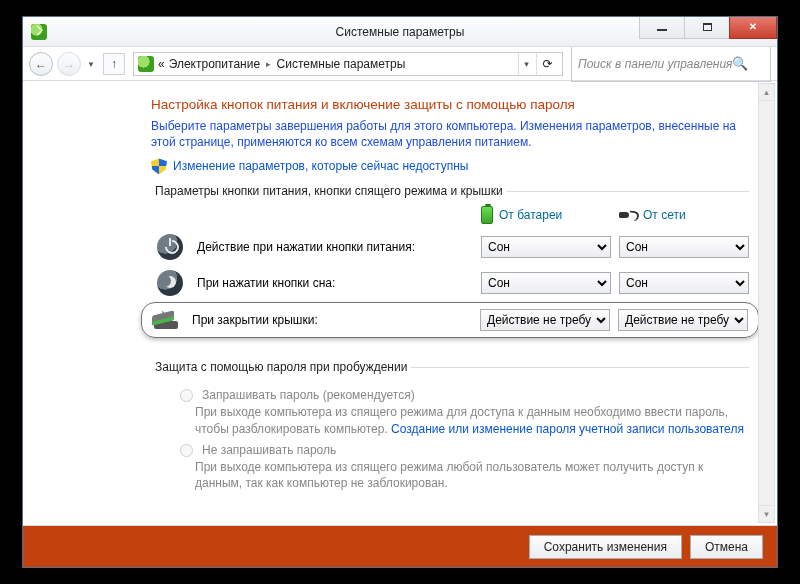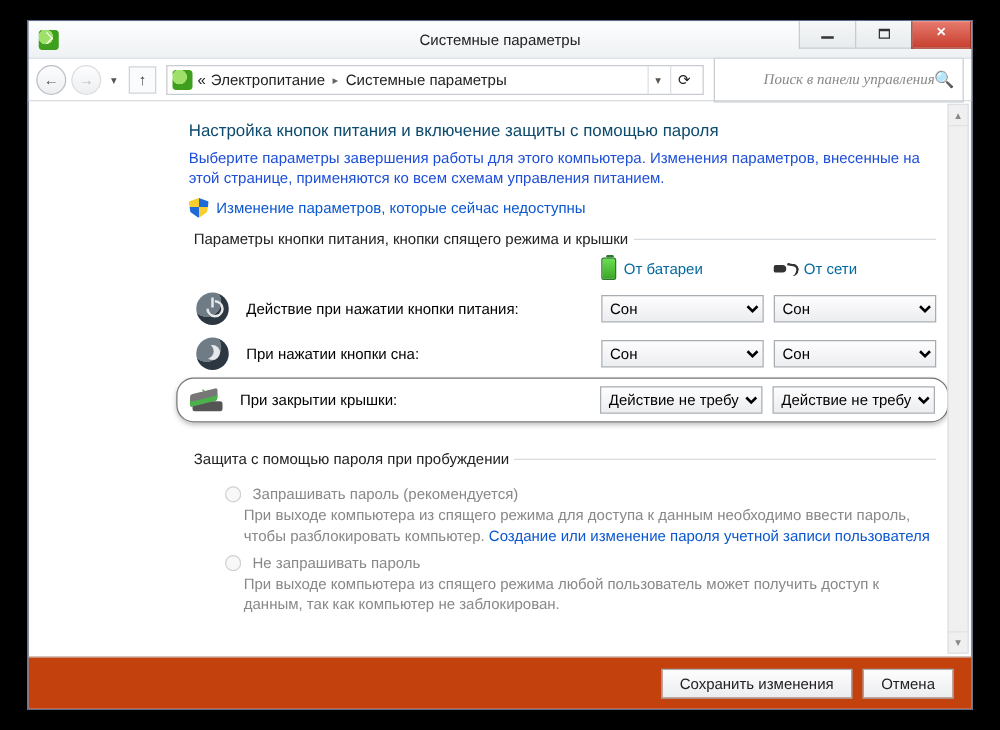--- a/index.html
+++ b/index.html
@@ -93,37 +93,37 @@
     background:radial-gradient(circle at 35% 35%, #9fe06a 0 40%, #3e9e1e 41% 100%);
     border-radius:3px;
   }
   .addr .crumb{white-space:nowrap}
   .addr .sep{font-size:9px;color:#666;margin:0 2px}
   .addr .end{margin-left:auto;display:flex;align-items:center;gap:2px}
   .dropbtn{width:16px;height:22px;border-left:1px solid #dcdfe3;display:flex;align-items:center;justify-content:center;font-size:9px;color:#555}
   .refbtn{width:22px;height:22px;border-left:1px solid #dcdfe3;display:flex;align-items:center;justify-content:center;font-size:12px}
   .search{
     width:200px;height:36px;border:1px solid #c8ccd0;display:flex;align-items:center;padding:0 6px;
-    color:#888;font-style:italic;font-size:12px;justify-content:flex-end;font-family:Liberation Serif, serif;
+    color:#888;font-style:italic;font-size:12px;justify-content:flex-start;
   }
   .search .mag{font-style:normal;color:#555;font-size:13px}
   
   .content{
     flex:1; overflow:hidden; position:relative;
     padding:10px 0 0 0;
   }
   .scrollbar{
     position:absolute; right:2px; top:2px; bottom:2px; width:17px;
     background:#f0f0f0;border:1px solid #dcdfe3;
     display:flex;flex-direction:column;align-items:center;
   }
   .scrollbar .arr{width:100%;height:17px;display:flex;align-items:center;justify-content:center;color:#888;font-size:9px;border-bottom:1px solid #e1e1e1}
   .scrollbar .arr.bot{border-top:1px solid #e1e1e1;border-bottom:none;margin-top:auto}
   .inner{margin:0 28px 0 128px}
-  .h1{color:#0c4a6e;font-size:13.5px;margin:6px 0 6px 0}
+  .h1{color:#c2410c;font-size:13.5px;margin:6px 0 6px 0}
   .desc{color:#1d4ed8;font-size:12px;line-height:1.35;margin-bottom:8px}
   .linkrow{display:flex;align-items:center;gap:6px;margin-bottom:10px}
   .shield{
     width:16px;height:16px;position:relative;
   }
   .shield::before{
     content:"";position:absolute;inset:0;
     background:conic-gradient(#1e6ad6 0 25%, #f8ce2e 0 50%, #1e6ad6 0 75%, #f8ce2e 0 100%);
     clip-path: polygon(50% 0,100% 18%,92% 70%,50% 100%,8% 70%,0 18%);
   }

